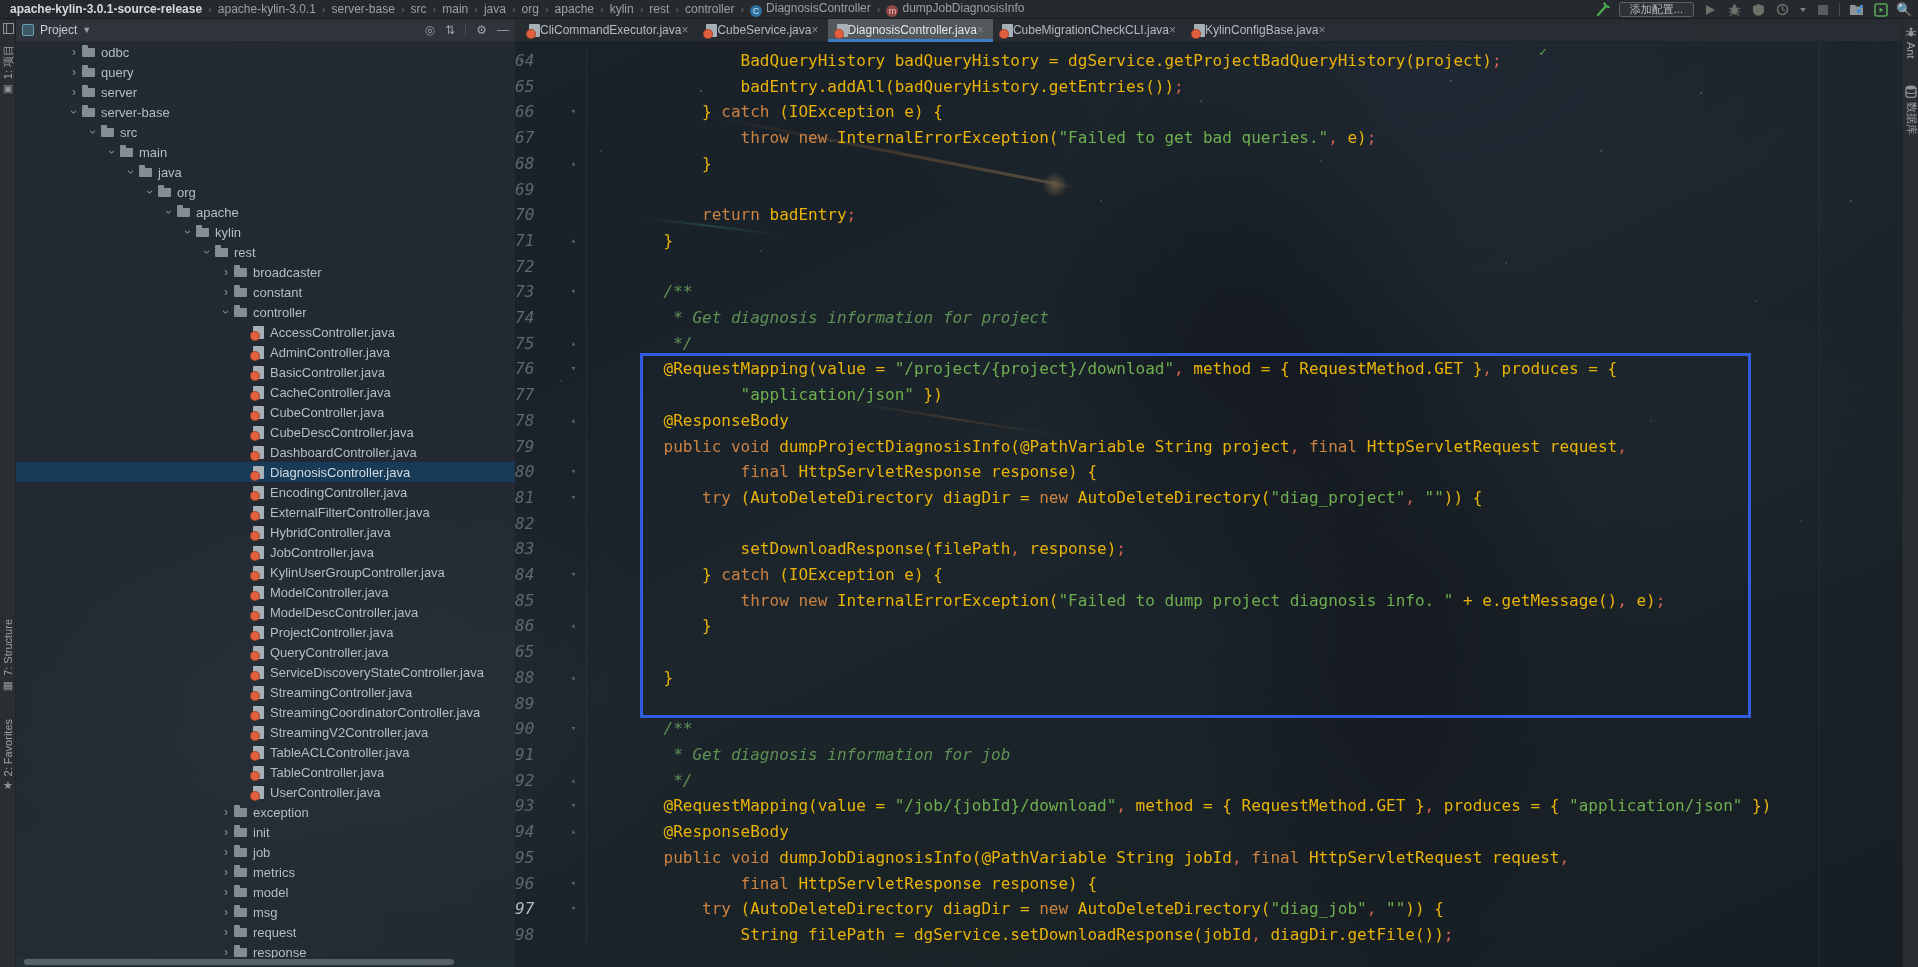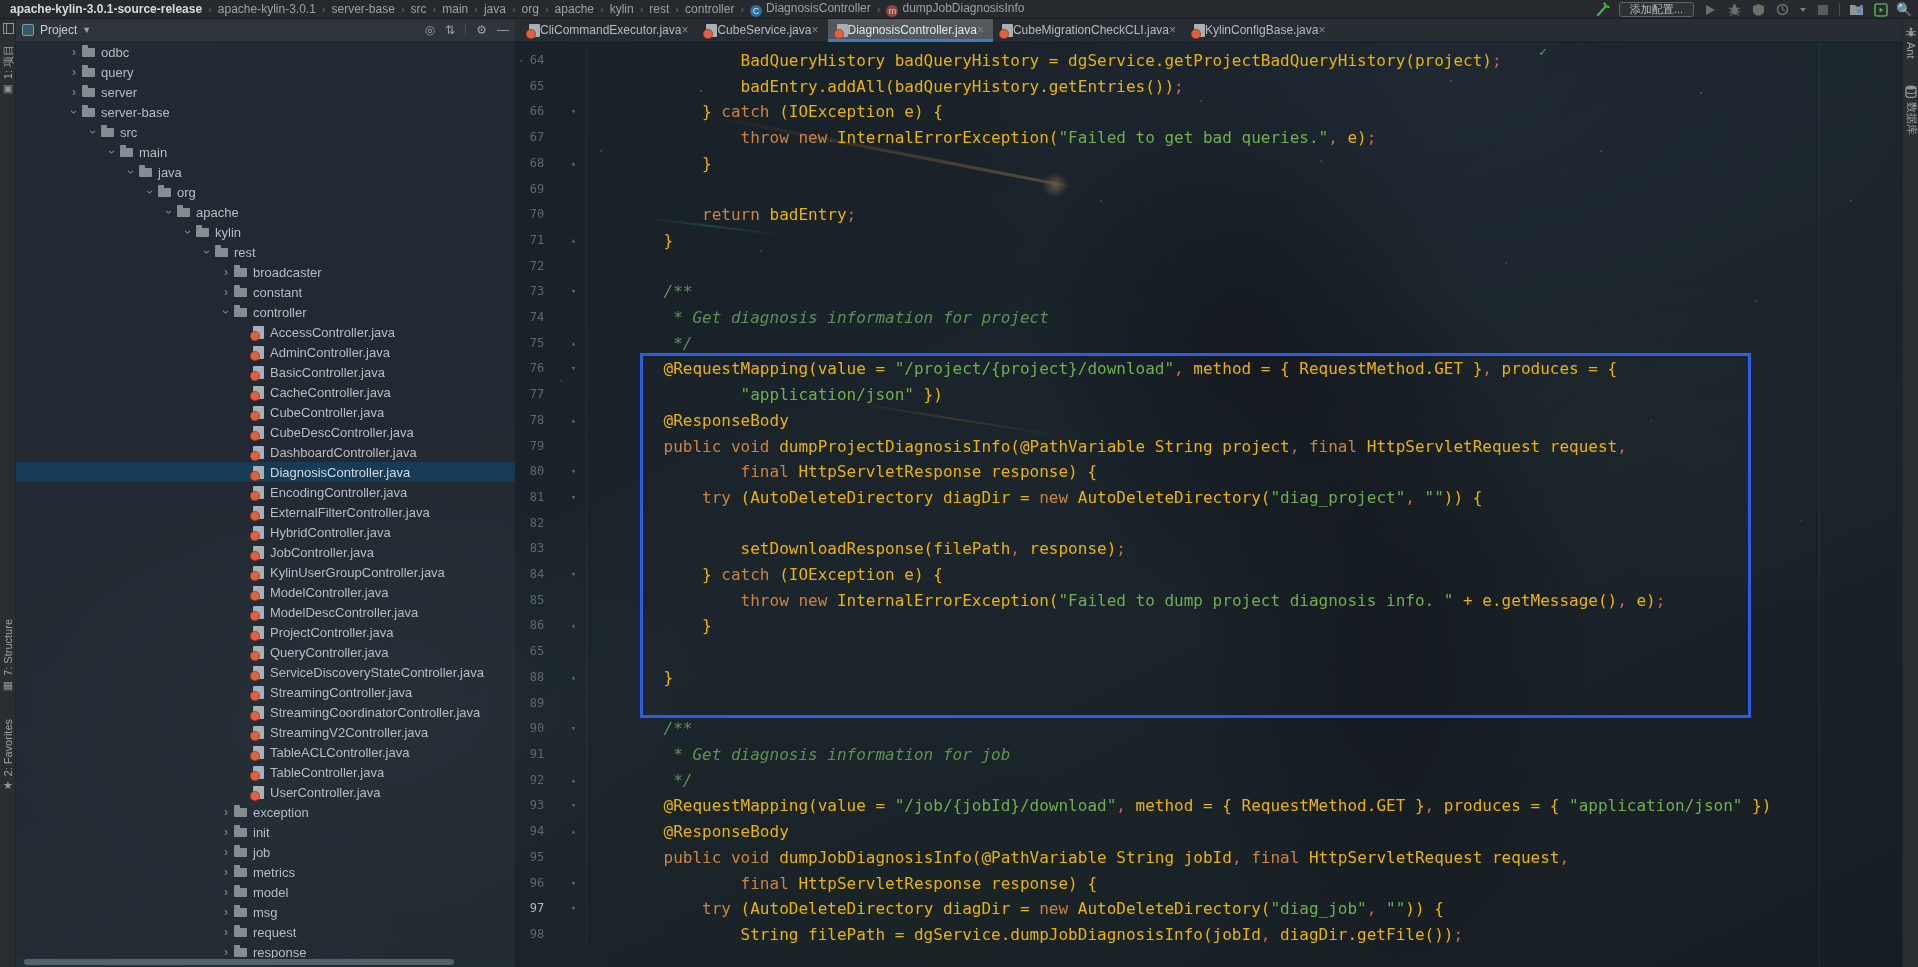--- a/index.html
+++ b/index.html
@@ -110,21 +110,21 @@
   .tab{display:flex;align-items:center;padding:0 9px;font-size:12px;color:#b4bbc0;
     position:relative;}
   .tab.active{background:rgba(86,92,96,0.92);color:#e2e7ea;}
   .tab.active::after{content:"";position:absolute;left:0;right:0;bottom:-1px;height:3px;background:#3d7dc8;}
   .tab .file-glyph{margin-right:0;}
   .tab-close{color:#848b91;font-size:12px;line-height:12px;}
   .code-area{position:absolute;top:23px;left:0;right:0;bottom:0;overflow:hidden;
     background:rgba(22,27,33,0.52);font-family:"DejaVu Sans Mono",monospace;font-size:16px;
     padding-top:6px;}
   .code-line{display:flex;height:25.714px;line-height:25.714px;position:relative;z-index:1;}
-  .lineno{width:46px;flex:0 0 46px;text-align:center;font-size:12px;color:#5d686f;padding-right:2px;}
+  .lineno{width:46px;flex:0 0 46px;text-align:left;font-size:16px;color:#5d686f;padding-right:2px;font-style:italic;}
   .lineno.current{color:#b2bbc1;}
   .fold{width:26px;flex:0 0 26px;text-align:center;font-size:9px;color:#5c666d;
     border-right:1px solid rgba(255,255,255,0.05);}
   .ltext{white-space:pre;padding-left:38px;color:#c3ccd4;}
   .t-d{color:#eab308;}
   .t-k{color:#cc8242;}
   .t-s{color:#6faf4f;}
   .t-c{color:#5f9156;font-style:italic;}
   .t-p{color:#d4644f;}
   .annotation-box{position:absolute;left:125px;top:311px;width:1111px;height:365px;
@@ -715,21 +715,21 @@
             <span class="ltext"><span class="t-d">            </span><span class="t-k">final</span><span class="t-d"> HttpServletResponse response) {</span></span>
           </div>
           <div class="code-line">
             <span class="lineno current">97</span>
             <span class="fold">▾</span>
             <span class="ltext"><span class="t-d">        </span><span class="t-k">try</span><span class="t-d"> (AutoDeleteDirectory diagDir = </span><span class="t-k">new</span><span class="t-d"> AutoDeleteDirectory(</span><span class="t-s">"diag_job"</span><span class="t-p">,</span><span class="t-d"> </span><span class="t-s">""</span><span class="t-d">)) {</span></span>
           </div>
           <div class="code-line">
             <span class="lineno">98</span>
             <span class="fold"></span>
-            <span class="ltext"><span class="t-d">            String filePath = dgService.dumpJobDiagnosisInfo(jobId</span><span class="t-p">,</span><span class="t-d"> diagDir.getFile())</span><span class="t-p">;</span></span>
+            <span class="ltext"><span class="t-d">            String filePath = dgService.setDownloadResponse(jobId</span><span class="t-p">,</span><span class="t-d"> diagDir.getFile())</span><span class="t-p">;</span></span>
           </div>
         </div>
       <div class="annotation-box"></div>
       <span class="inspection-check">✓</span>
     </div>
   </section>
 
 </div>
 
 </body></html>

